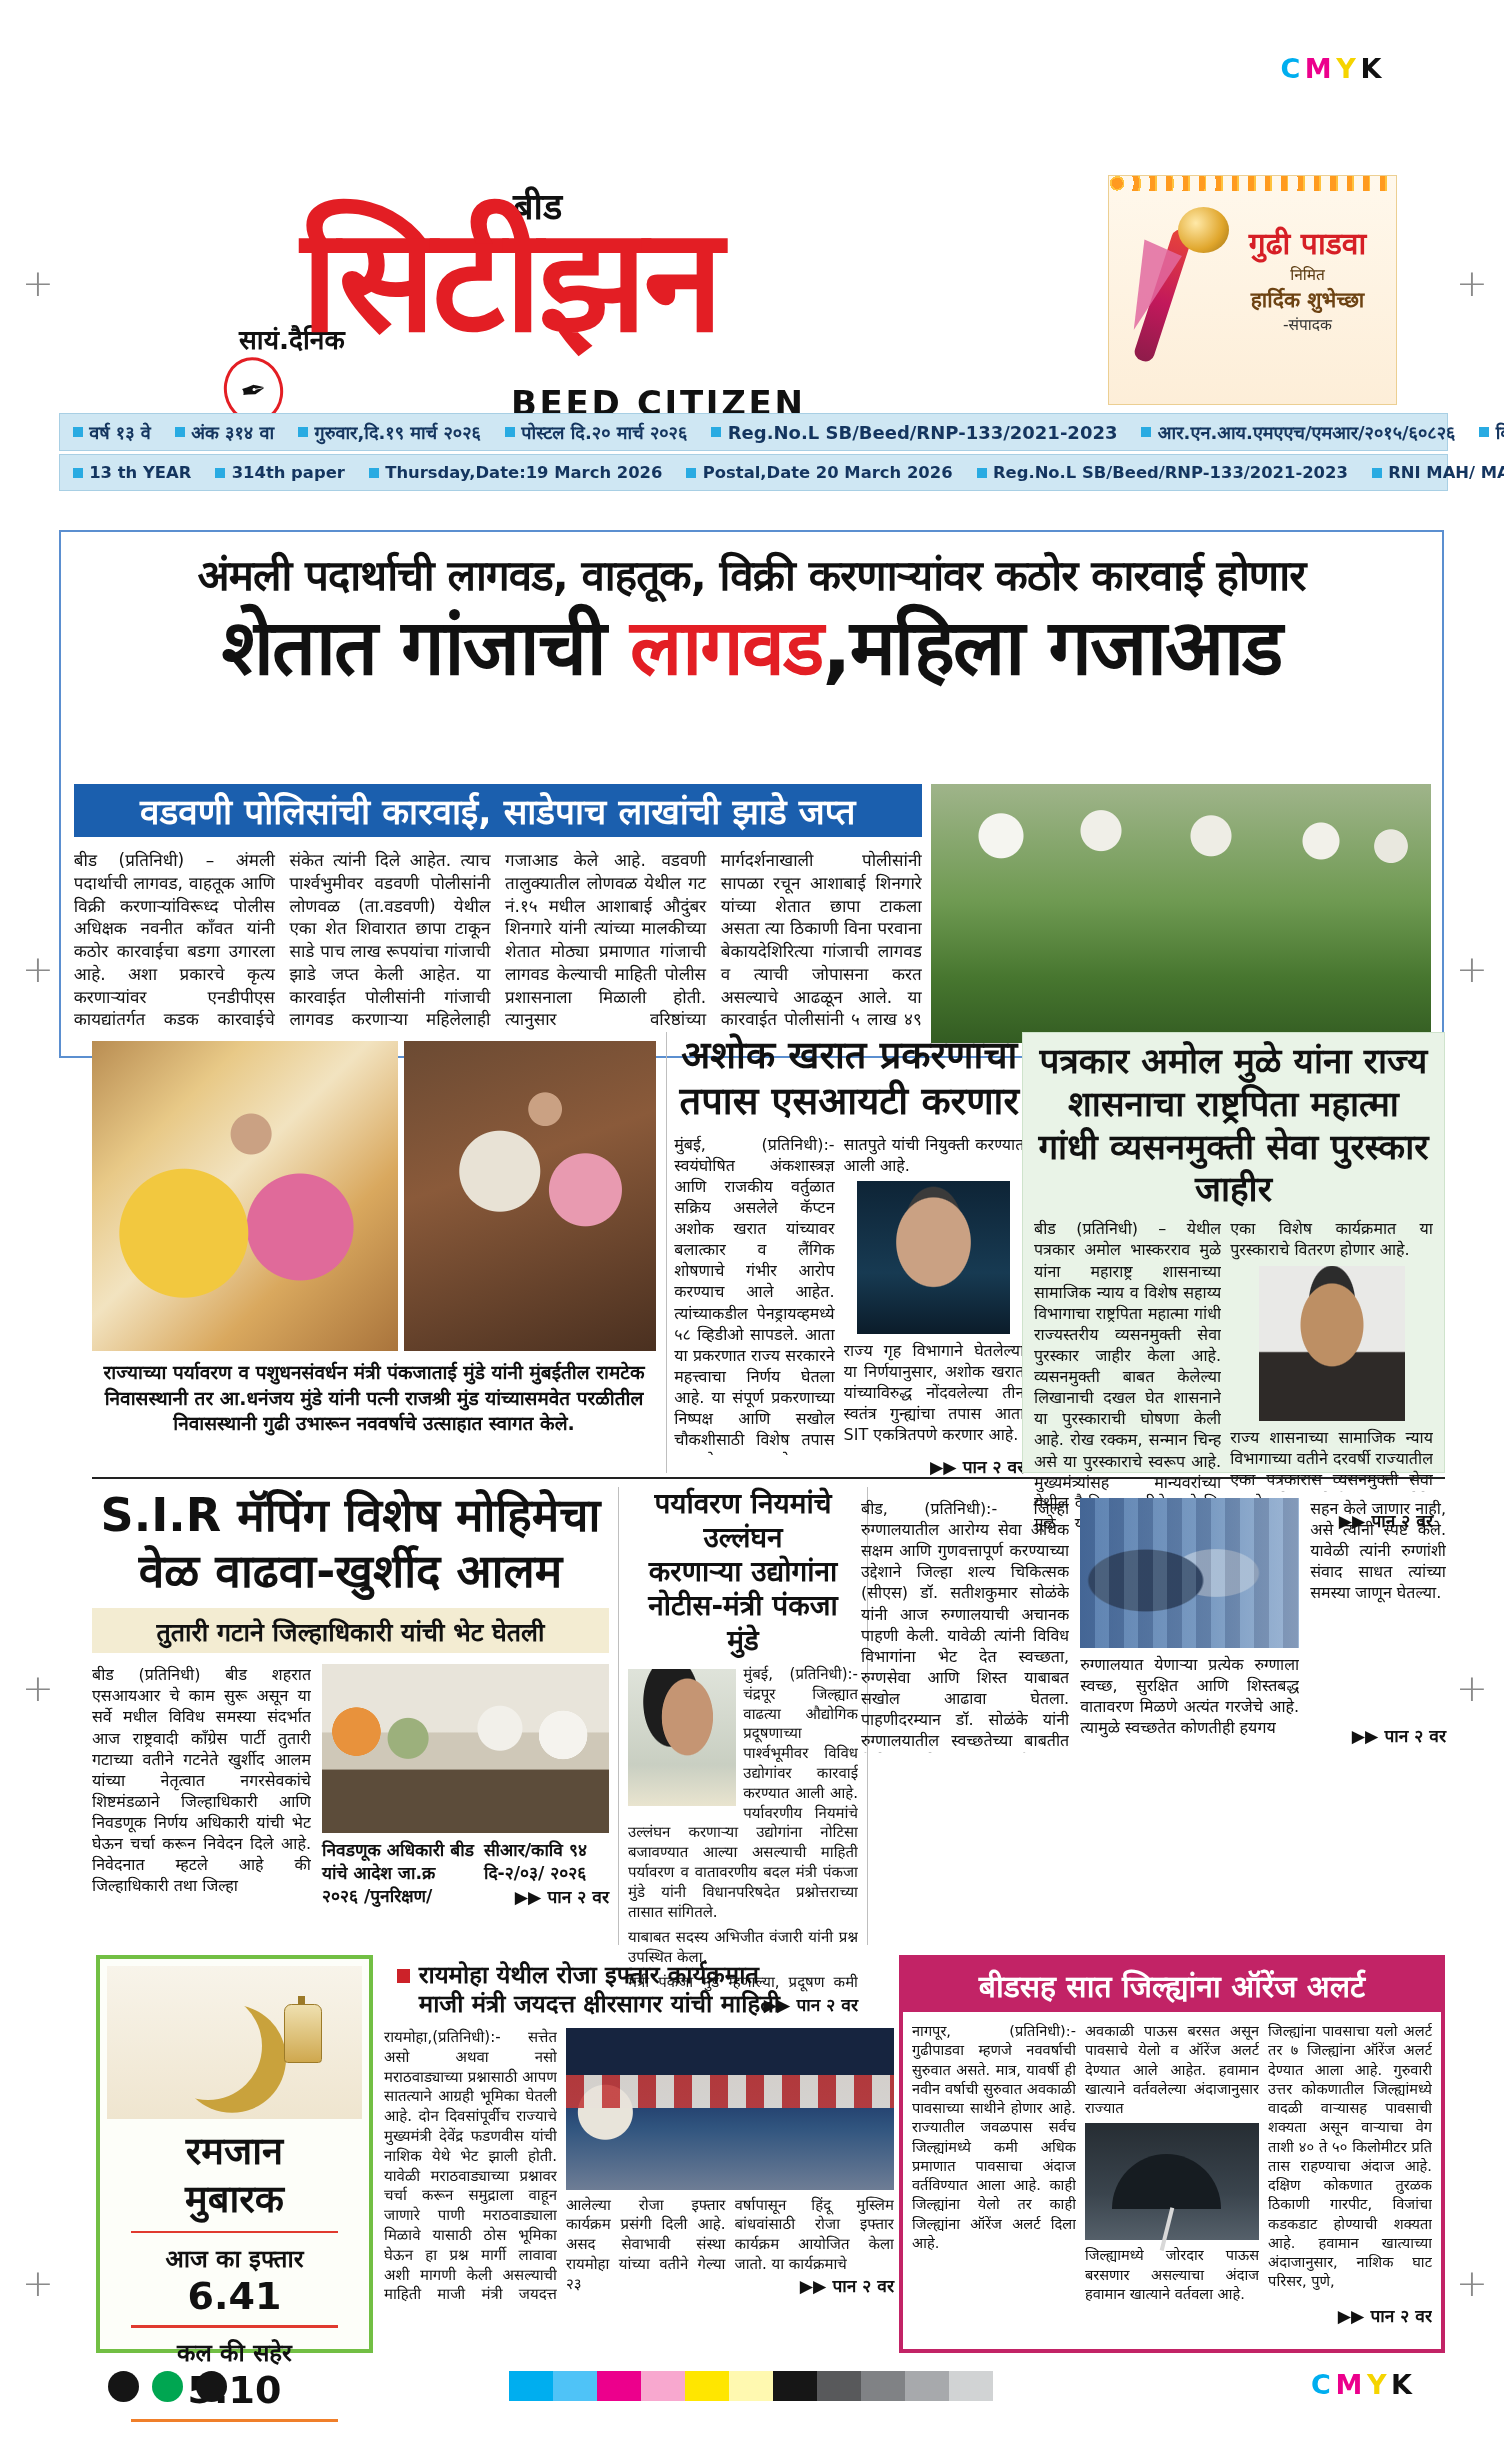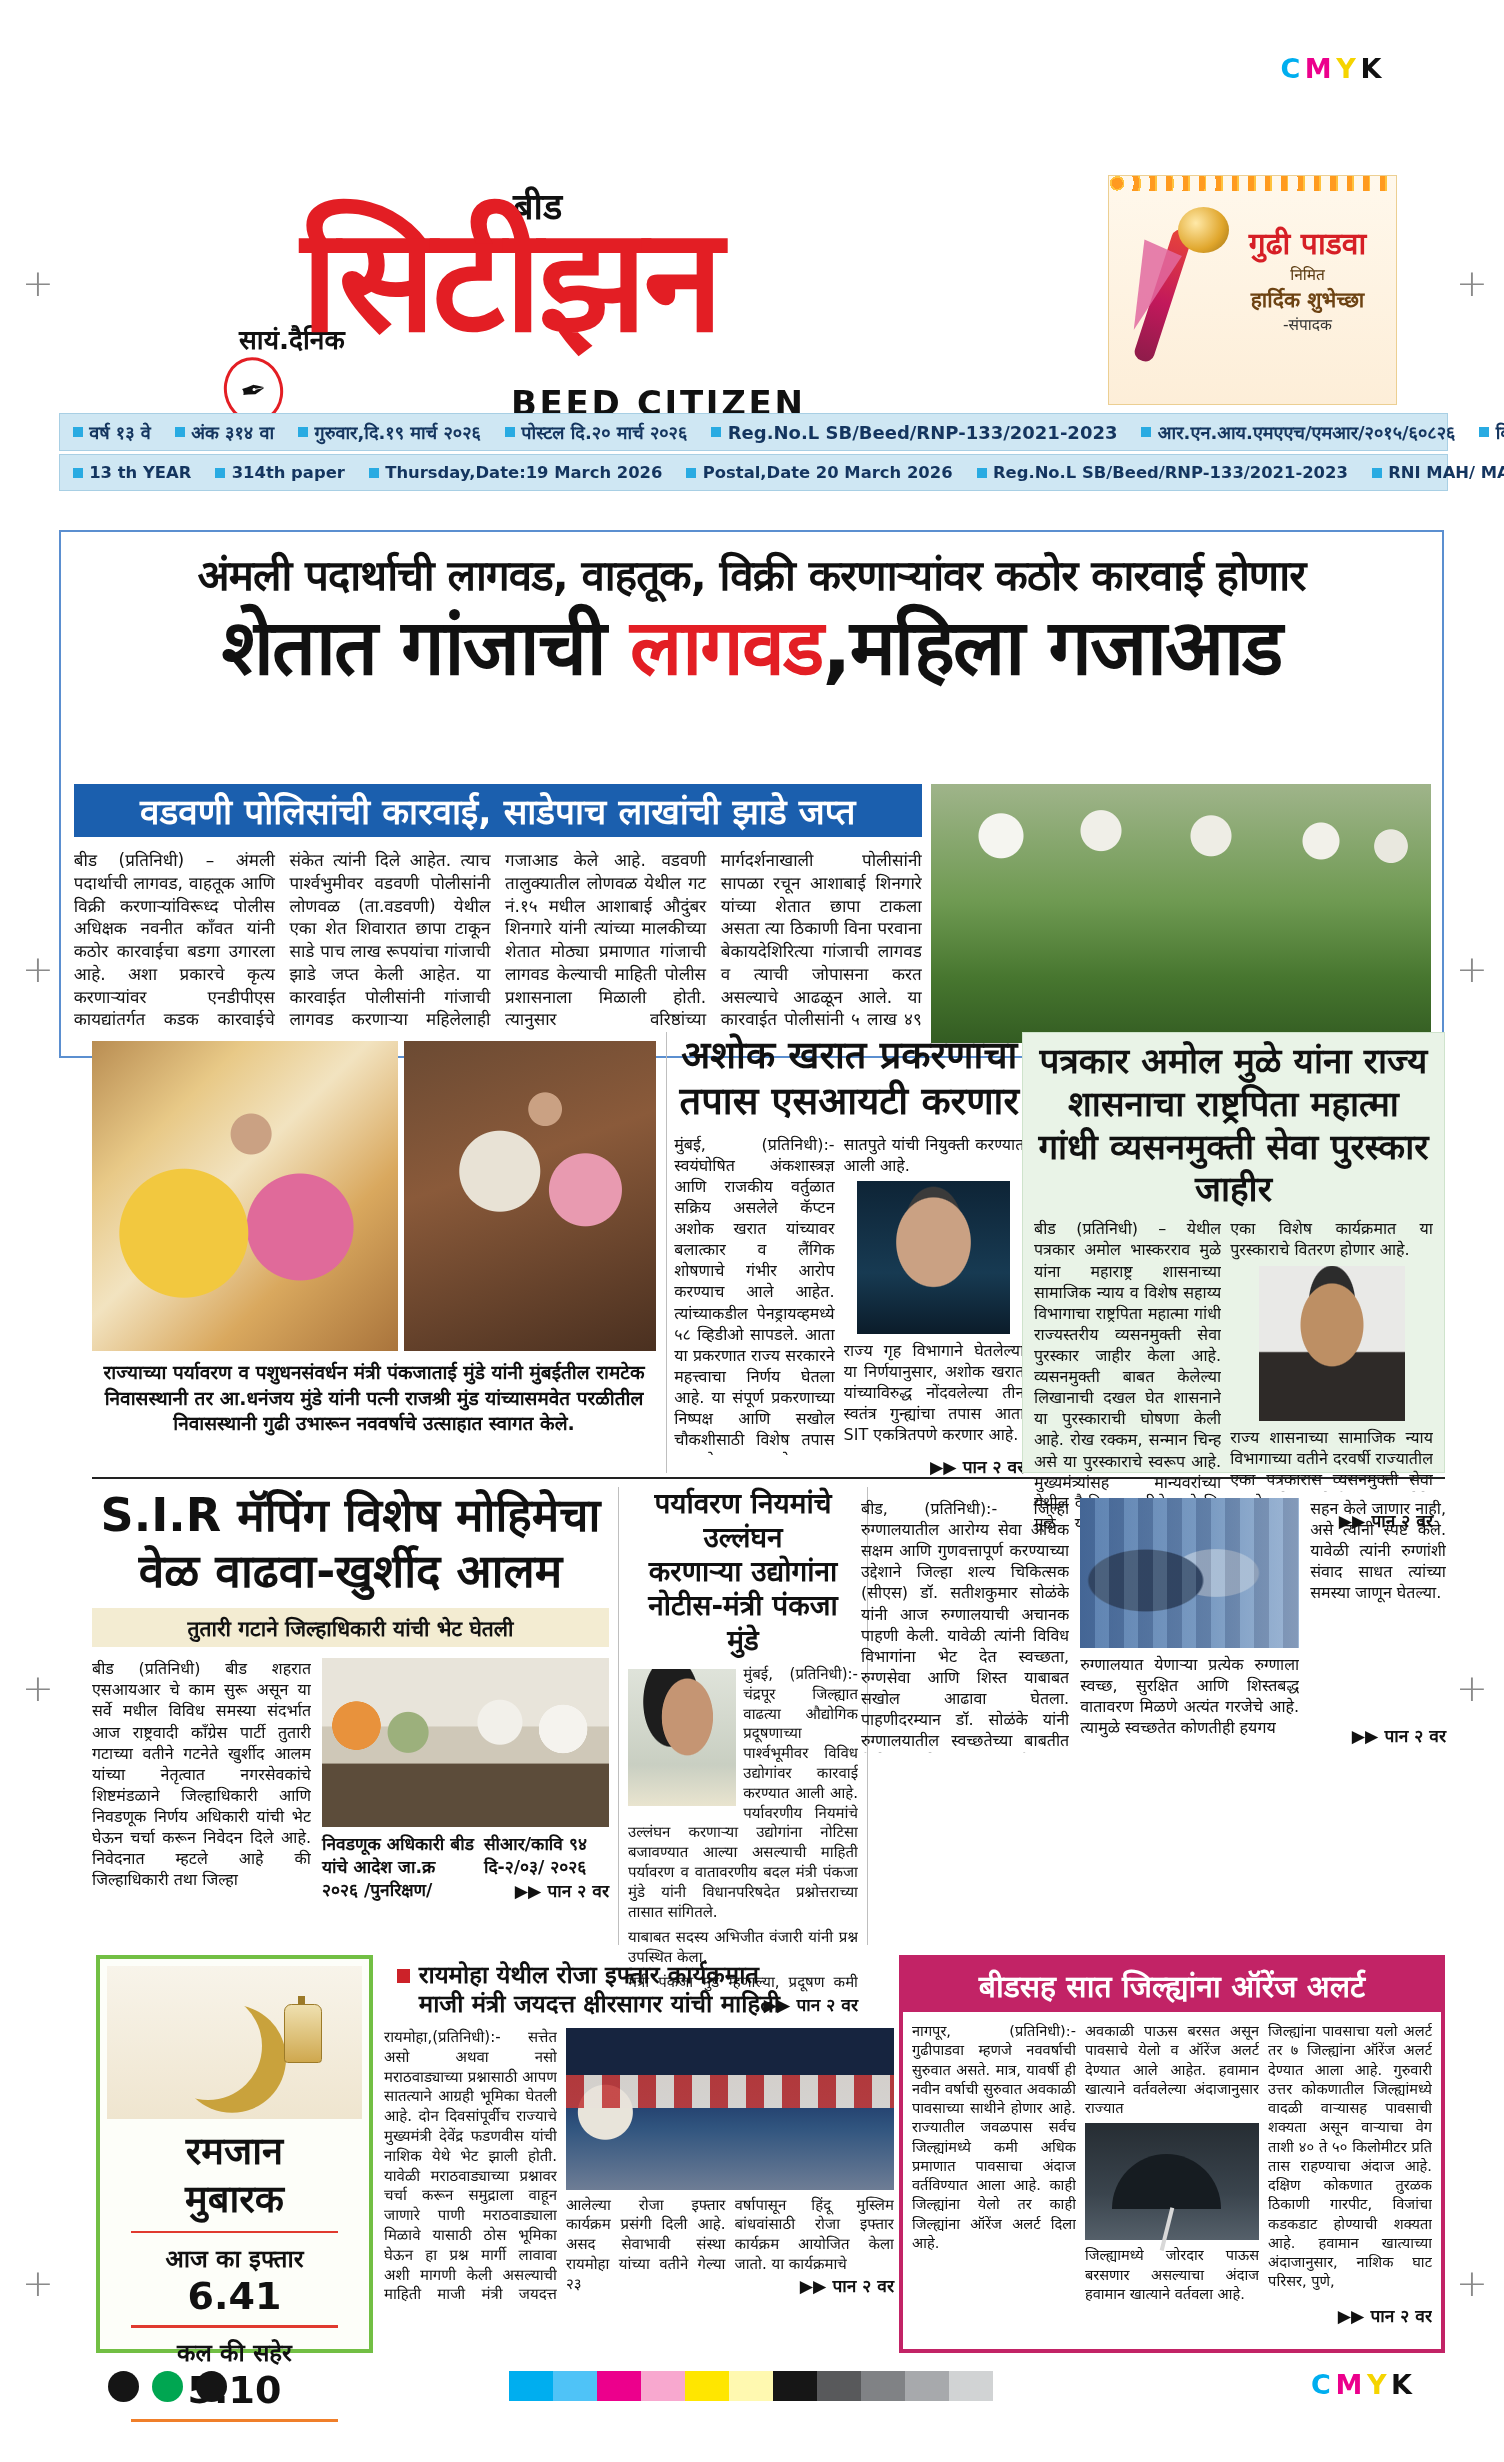--- a/index.html
+++ b/index.html
@@ -231,21 +231,21 @@
     </div>
   </div>
 
   <div class="hline" style="left:92px;top:1477px;width:1353px;"></div>
 
   <div class="abs" style="left:92px;top:1487px;width:517px;height:458px;">
     <div class="hl-m ctr" style="font-size:46px;">
       <div>S.I.R मॅपिंग विशेष मोहिमेचा</div>
       <div>वेळ वाढवा-खुर्शीद आलम</div>
     </div>
-    <div class="beige ctr b8" style="margin-top:9px;font-size:21px;padding:5.5px 0;">तुतारी गटाने जिल्हाधिकारी यांची भेट घेतली</div>
+    <div class="beige ctr b8" style="margin-top:9px;font-size:25px;padding:5.5px 0;">तुतारी गटाने जिल्हाधिकारी यांची भेट घेतली</div>
     <div style="display:flex;gap:11px;margin-top:11px;">
       <div class="smalltxt jst ovh" style="width:219px;height:244px;">बीड (प्रतिनिधी) बीड शहरात एसआयआर चे काम सुरू असून या सर्वे मधील विविध समस्या संदर्भात आज राष्ट्रवादी कॉंग्रेस पार्टी तुतारी गटाच्या वतीने गटनेते खुर्शीद आलम यांच्या नेतृत्वात नगरसेवकांचे शिष्टमंडळाने जिल्हाधिकारी आणि निवडणूक निर्णय अधिकारी यांची भेट घेऊन चर्चा करून निवेदन दिले आहे. निवेदनात म्हटले आहे की जिल्हाधिकारी तथा जिल्हा</div>
       <div style="width:287px;">
         <div class="photo" style="width:287px;height:169px;background:
             radial-gradient(circle at 12% 40%, #e8923c 0 24px, transparent 24.6px),
             radial-gradient(circle at 30% 44%, #9cb07c 0 20px, transparent 21px),
             radial-gradient(circle at 62% 38%, #f2f0ea 0 22px, transparent 23px),
             radial-gradient(circle at 84% 42%, #f5f3ee 0 24px, transparent 24.6px),
             linear-gradient(180deg,#e8e4da 0 40%,#cfc8b8 41% 62%,#5c4c3a 63%);"></div>
         <div style="display:flex;gap:9px;margin-top:5.5px;">

